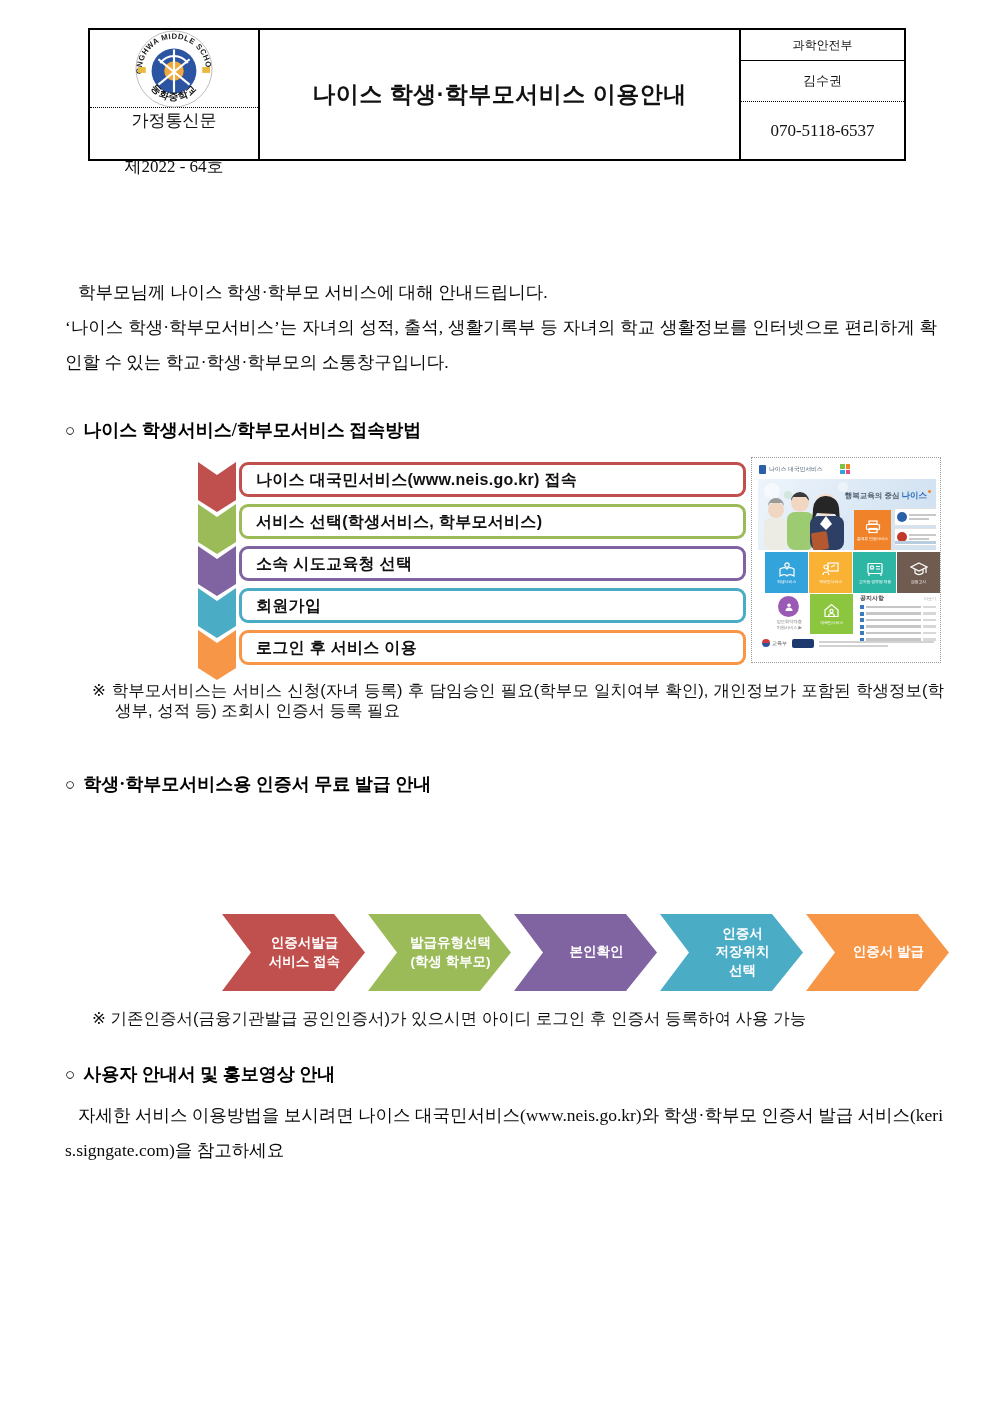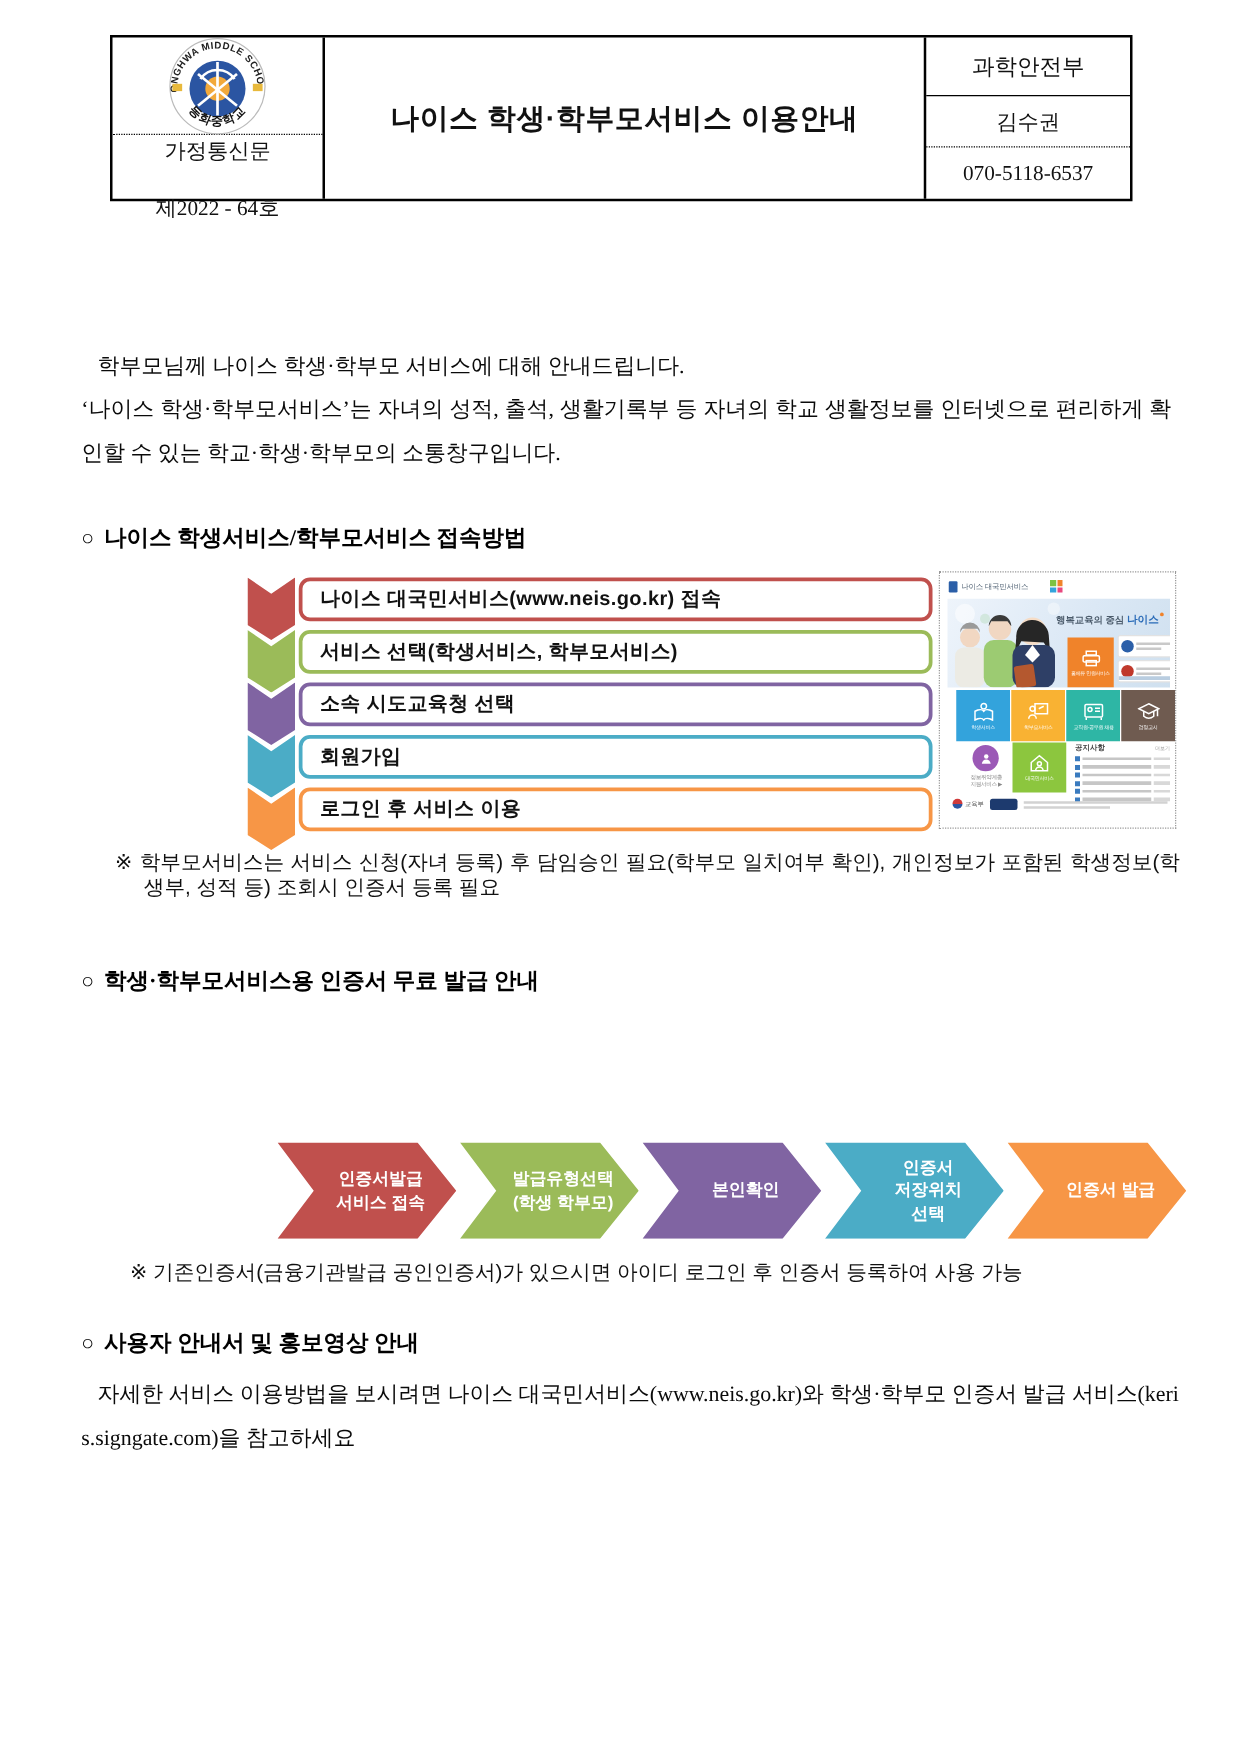--- a/index.html
+++ b/index.html
@@ -11,22 +11,22 @@
   .hdr { position:absolute; left:88px; top:28px; width:818px; height:133px;
          border:2px solid #000; display:flex; }
   .hcol1 { width:170px; border-right:2px solid #000; display:flex; flex-direction:column; }
   .logo-cell { height:78px; border-bottom:1.5px dotted #000; display:flex; align-items:center; justify-content:center; }
   .doc-type { height:26px; text-align:center; font-size:17px; line-height:26px; }
   .doc-no   { flex:1; text-align:center; font-size:17px; line-height:26px;margin-top:20px; }
   .hcol2 { flex:1; display:flex; align-items:center; justify-content:center; }
   .hdr-title { font-family:"Liberation Sans","DejaVu Sans",sans-serif; font-weight:800;
                font-size:23px; letter-spacing:0.5px; }
   .hcol3 { width:165px; border-left:2px solid #000; display:flex; flex-direction:column; }
-  .hr1 { height:47px; border-bottom:1.5px solid #000; display:flex; align-items:center; justify-content:center; font-size:18px; }
-  .hr2 { height:41px; border-bottom:1.5px dotted #000; display:flex; align-items:center; justify-content:center; font-size:17px; }
+  .hr1 { height:31px; border-bottom:1.5px solid #000; display:flex; align-items:center; justify-content:center; font-size:12px; }
+  .hr2 { height:41px; border-bottom:1.5px dotted #000; display:flex; align-items:center; justify-content:center; font-size:13px; }
   .hr3 { flex:1; display:flex; align-items:center; justify-content:center; font-size:17px; }
 
   
   .para { position:absolute; font-size:17.5px; line-height:35px; color:#0a0a0a;
           text-align:justify; word-break:break-all; }
   .indent { text-indent:13px; }
   .note { position:absolute; font-family:"Liberation Sans","DejaVu Sans",sans-serif;
           font-size:16.5px; line-height:20px; color:#111;
           padding-left:23px; text-indent:-23px; text-align:justify; word-break:break-all; }
   .sec-head { position:absolute; font-weight:bold; font-size:18px; color:#000; }
@@ -410,20 +410,20 @@
       <div class="harrow">
         <svg viewBox="0 0 143 77">
           <polygon points="0,0 112,0 143,38.5 112,77 0,77 29,38.5" fill="#f79646"></polygon>
         </svg>
         <div class="ht">
           <div>인증서 발급</div>
         </div>
       </div>
     </div>
 
-  <p class="note" style="left:104px; top:1008px; width:852px;">※ 기존인증서(금융기관발급 공인인증서)가 있으시면 아이디 로그인 후 인증서 등록하여 사용 가능</p>
+  <p class="note" style="left:92px; top:1008px; width:852px;">※ 기존인증서(금융기관발급 공인인증서)가 있으시면 아이디 로그인 후 인증서 등록하여 사용 가능</p>
 
   <div class="sec-head" style="left:65px; top:1062px;">
     <span class="bullet">○</span><span>사용자 안내서 및 홍보영상 안내</span>
   </div>
   <p class="para indent" style="left:65px; top:1098px; width:880px; text-align:left;">자세한 서비스 이용방법을 보시려면 나이스 대국민서비스(www.neis.go.kr)와 학생·학부모 인증서 발급 서비스(keris.signgate.com)을 참고하세요</p>
 
 </div>
 
 </body></html>

